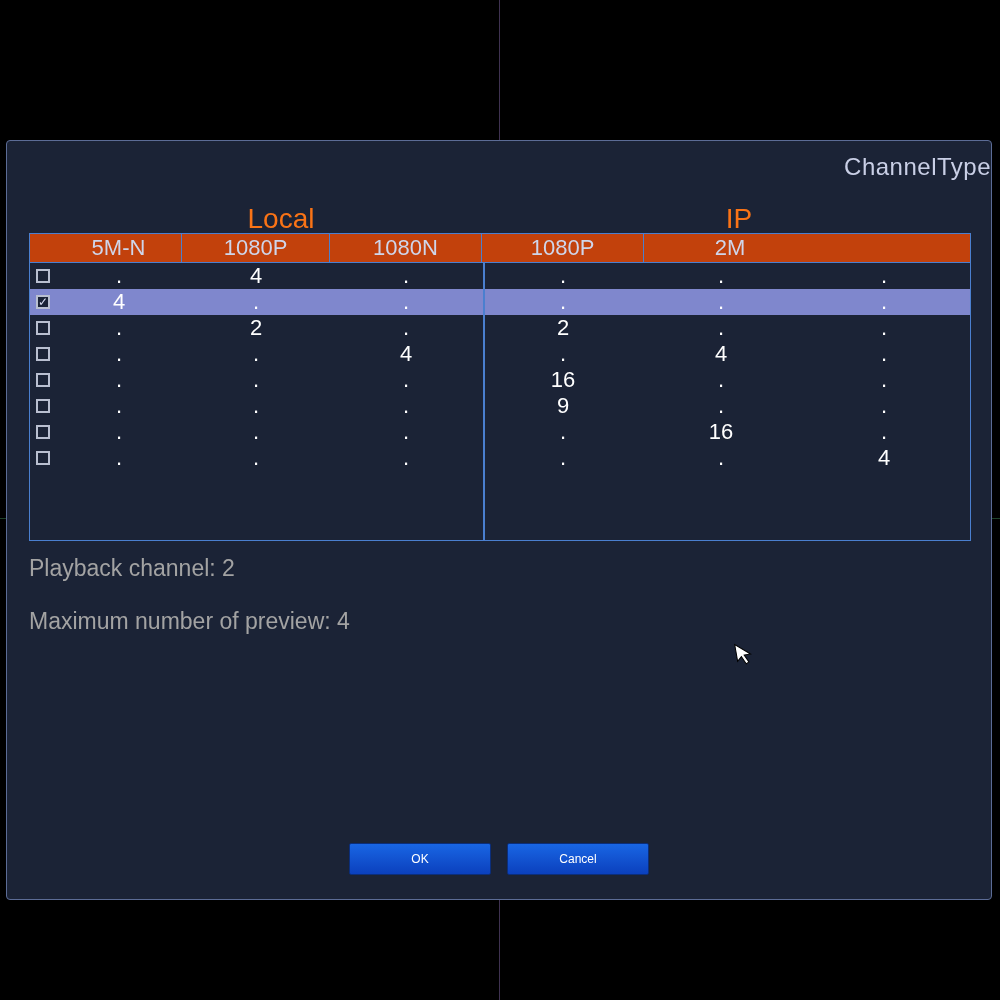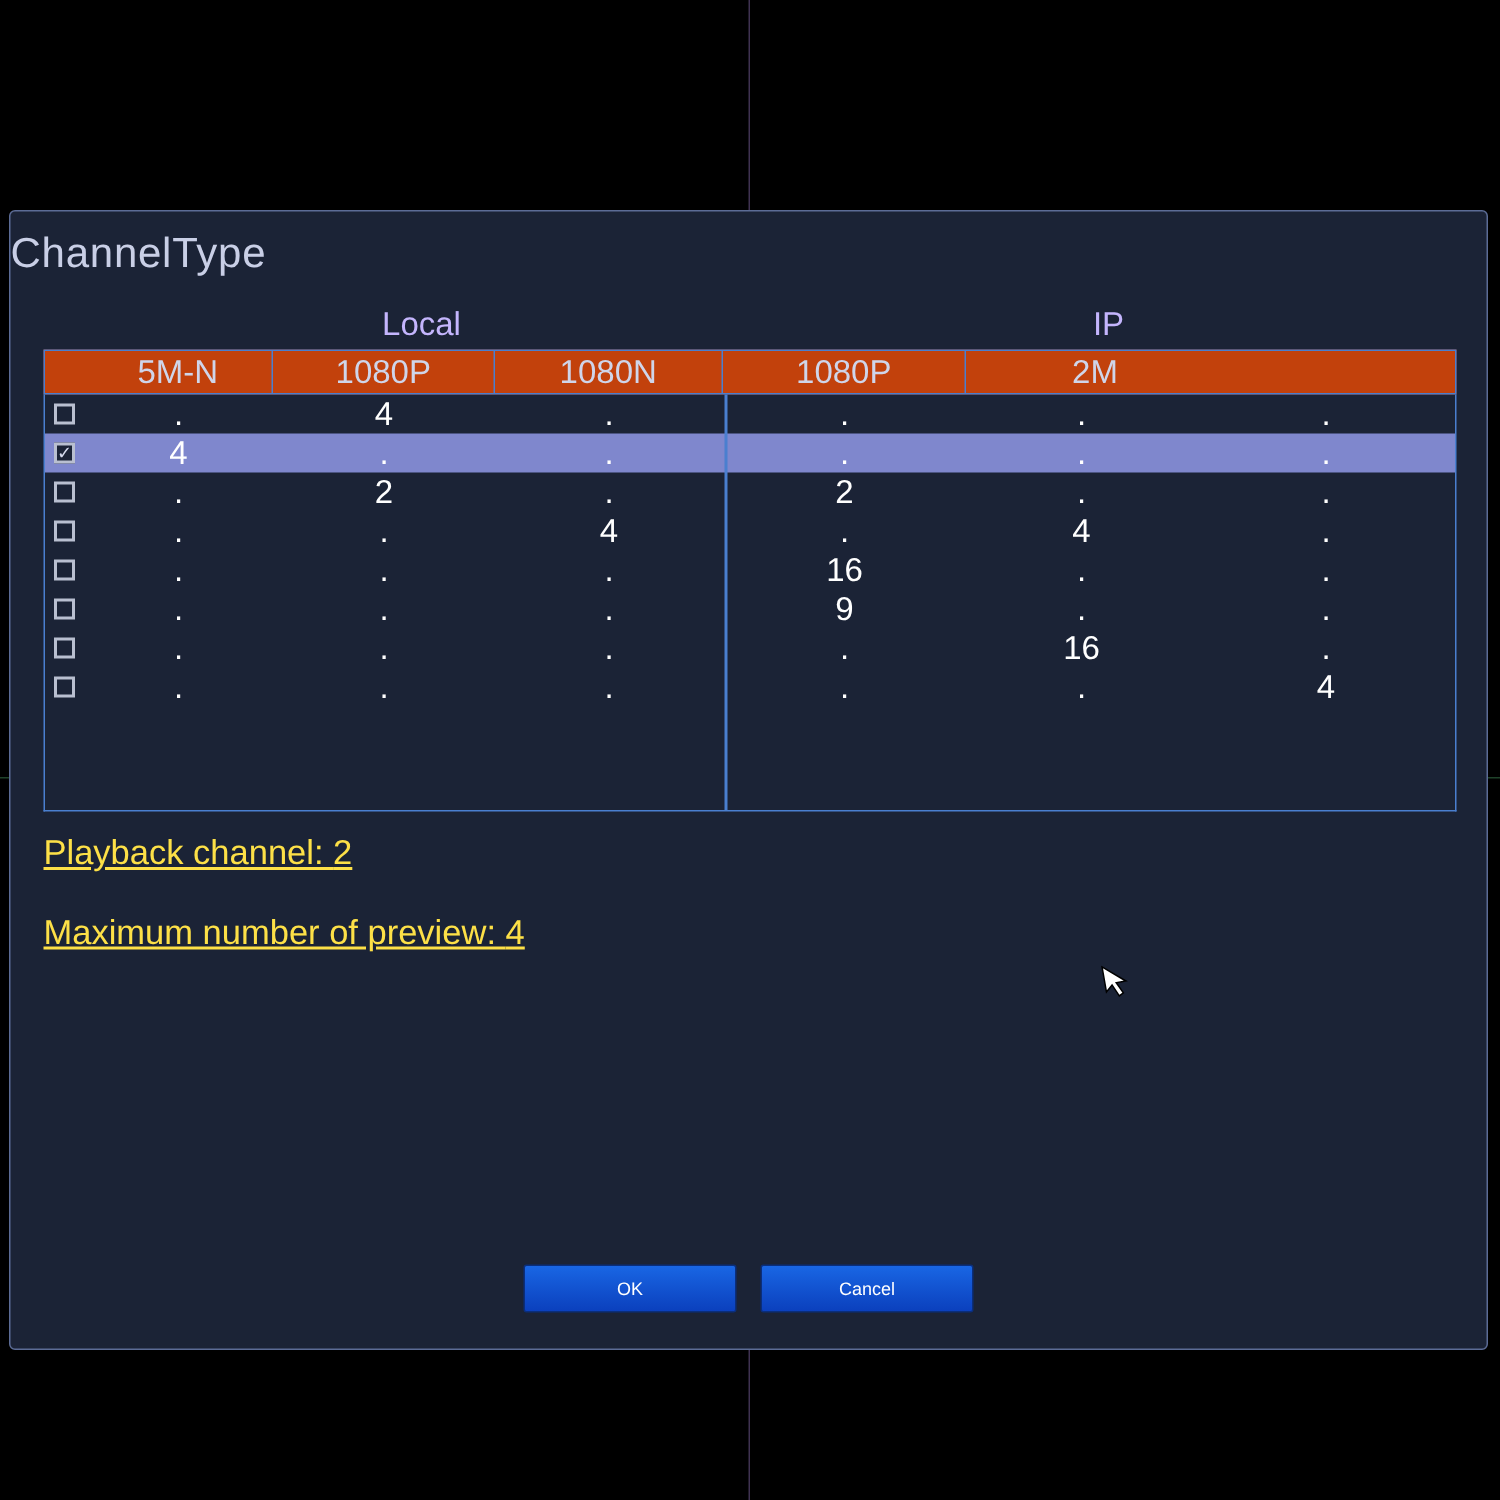--- a/index.html
+++ b/index.html
@@ -32,37 +32,37 @@
     border: 1px solid #5c6c96;
     border-radius: 4px;
     box-sizing: border-box;
     z-index: 2;
   }
   .title {
     position: absolute;
     top: 12px;
     left: 0;
     right: 0;
-    text-align: left;
-    font-size: 28px;
+    text-align: right;
+    font-size: 24px;
     color: #c9cfe6;
     font-weight: 500;
     letter-spacing: 0.5px;
   }
 
   
   .group-row {
     position: absolute;
     left: 22px;
     top: 62px;
     width: 942px;
     height: 30px;
     display: flex;
-    font-size: 22px;
-    color: #c4b5fd;
+    font-size: 28px;
+    color: #f97316;
   }
   .grp-local  { width: 452px; text-align: center; }
   .grp-ip     { flex: 1; text-align: center; }
 
   
   .table {
     position: absolute;
     left: 22px;
     top: 92px;
     width: 942px;
@@ -144,23 +144,22 @@
   .checkbox.checked::after{
     content:"✓";
     font-size: 12px;
     line-height: 10px;
     color: #d6dbee;
   }
 
   .info {
     position: absolute;
     left: 22px;
-    color: #fde047;
+    color: #a3a3a3;
     font-size: 23px;
-    text-decoration: underline;
   }
   .info.line1 { top: 414px; }
   .info.line2 { top: 467px; }
 
   .buttons {
     position: absolute;
     bottom: 24px;
     left: 0; right: 0;
     display: flex;
     justify-content: center;

